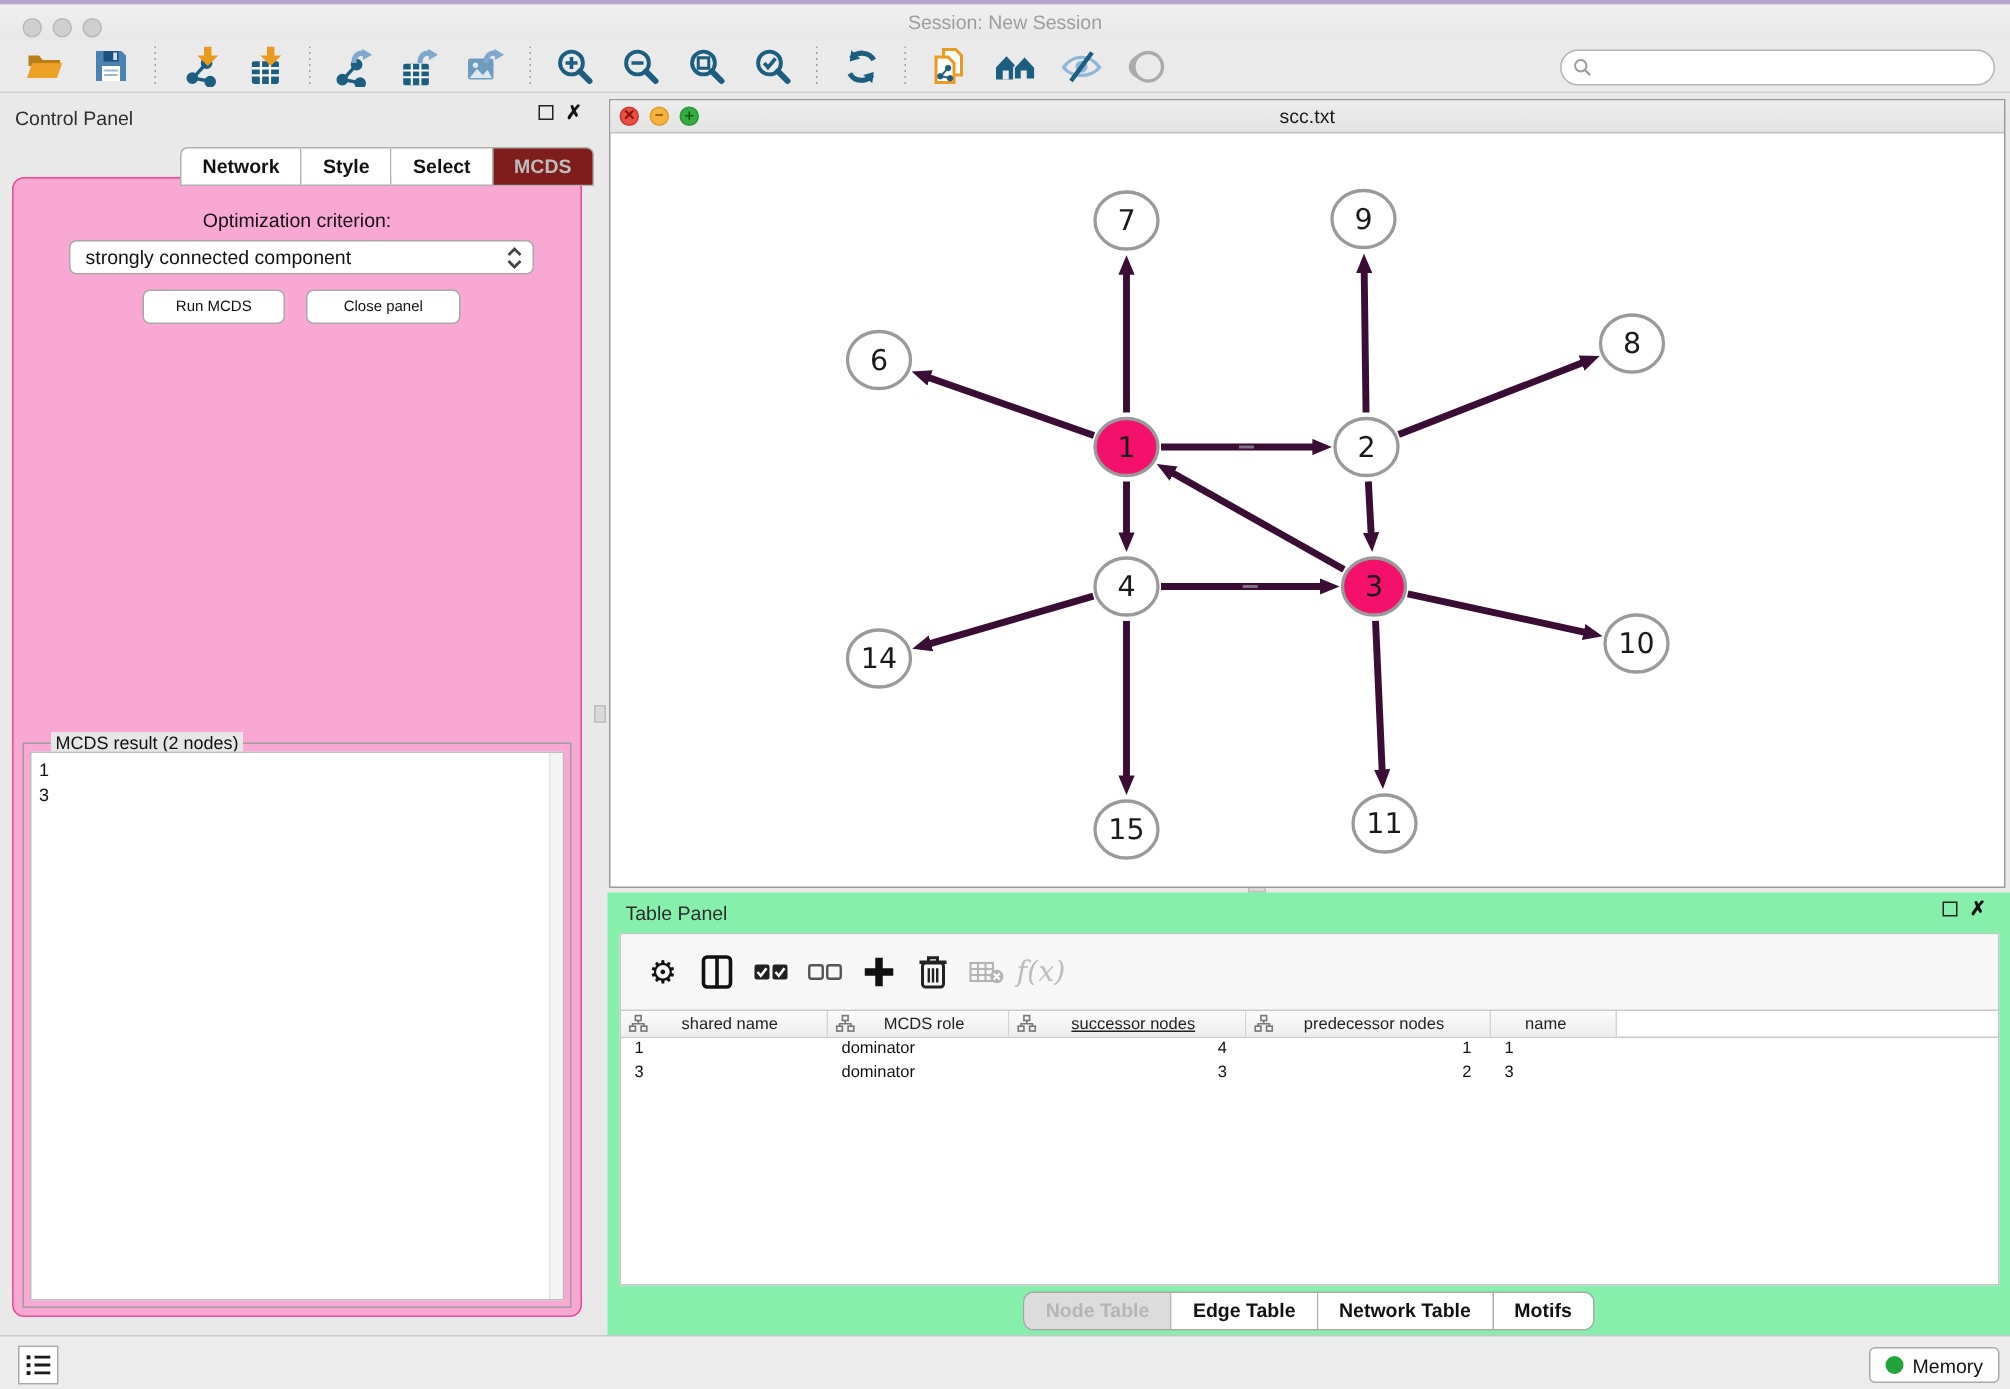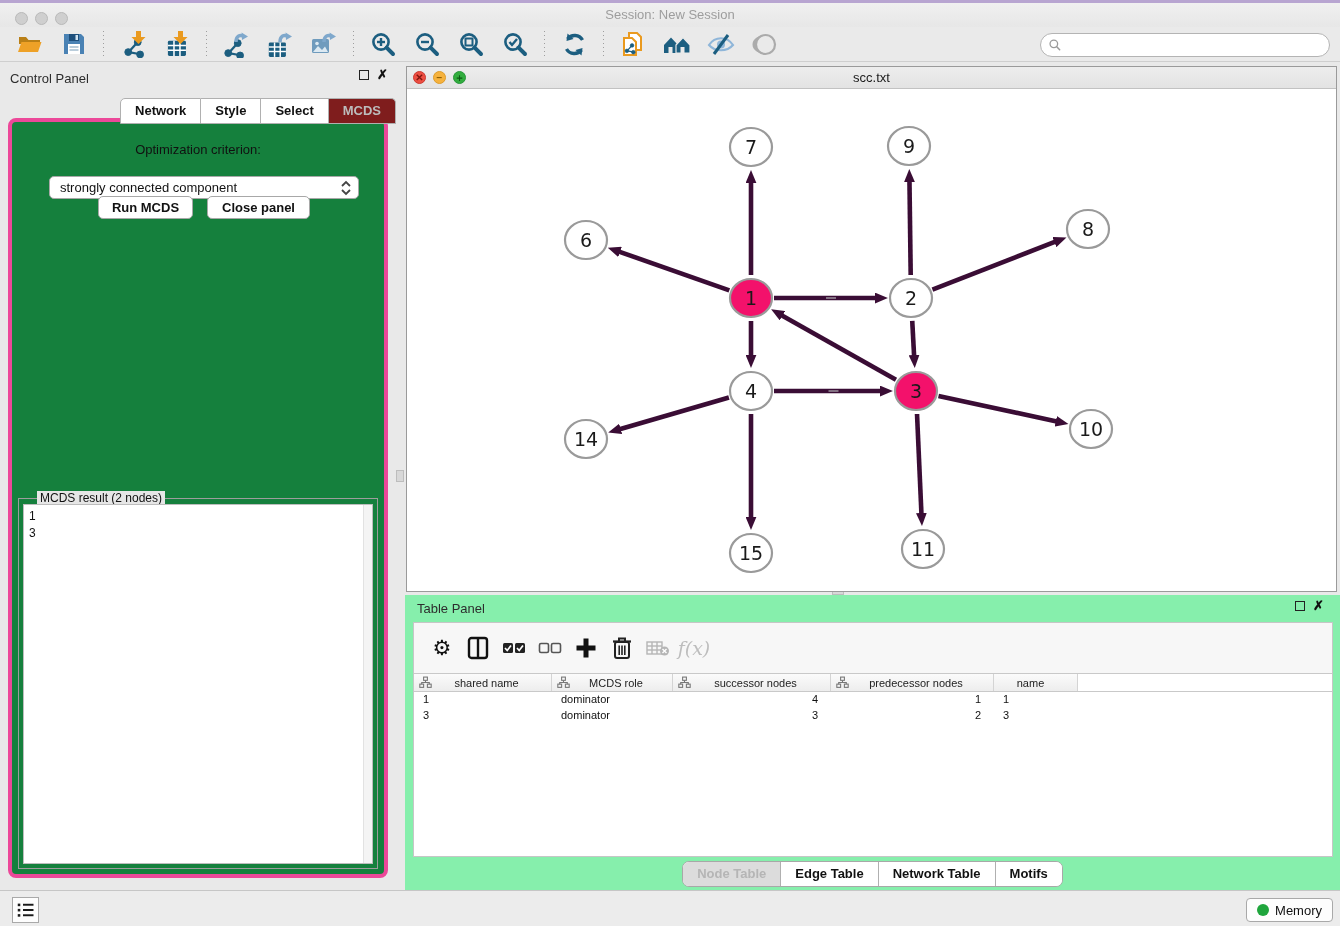--- a/index.html
+++ b/index.html
@@ -35,29 +35,29 @@
   .float-icon { width:10px; height:10px; border:1.5px solid #222; }
   .close-icon { font-size:13px; font-weight:bold; color:#111; line-height:10px; }
   #cp-tabs { position:relative; z-index:2; display:flex; justify-content:flex-end; margin-top:6px; }
   .cp-tab { padding:4px 14px 5px; font-size:13px; font-weight:600; color:#111;
             background:#fff; border:1px solid #b0b0b0; border-left:none;
             border-radius:0; }
   .cp-tab:first-child { border-left:1px solid #b0b0b0; border-top-left-radius:5px; }
   .cp-tab:last-child { border-top-right-radius:5px; }
   .cp-tab.disabled { background:#7f1d1d; color:#bdbdbd; border-bottom-color:#b0b0b0; }
   #cp-body { position:absolute; left:8px; right:8px; top:56px; bottom:12px;
-             background:#15803d; border:4px solid #ec4899; border-radius:8px; }
+             background:#f9a8d4; border:1px solid #ec4899; border-radius:8px; }
   #opt-label { text-align:center; margin-top:20px; font-size:13px; color:#111; }
-  #opt-select { position:absolute; left:37px; top:54px; width:310px; height:23px; background:#fff;
+  #opt-select { position:absolute; left:37px; top:41px; width:310px; height:23px; background:#fff;
                 border:1px solid #a8a8a8; border-radius:5px; display:flex; align-items:center;
                 padding:0 6px 0 10px; font-size:13px; color:#111; }
   #opt-select .spinner { margin-left:auto; }
   .cp-button { position:absolute; top:74px; height:23px; background:#fff; border:1px solid #a8a8a8;
-               border-radius:5px; font-size:13px; color:#111; display:flex; align-items:center;
-               justify-content:center;font-weight:bold; }
+               border-radius:5px; font-size:10px; color:#111; display:flex; align-items:center;
+               justify-content:center; }
   #run-btn { left:86px; width:95px; }
   #closep-btn { left:195px; width:103px; }
   #mcds-fieldset { position:absolute; left:6px; right:6px; top:376px; bottom:5px;
                    border:1px solid #9d9d9d; }
   #mcds-legend { position:absolute; left:5px; top:-8px; background:#e6e6e6; padding:0 3px;
                  font-size:12px; color:#111;margin-left:13px; }
   #mcds-text { position:absolute; left:4px; right:4px; top:5px; bottom:4px; background:#fff;
                border:1px solid #bdbdbd; font-size:12px; color:#111; padding:3px 0 0 5px;
                line-height:17px; white-space:pre; }
   #mcds-scroll { position:absolute; right:0; top:0; bottom:0; width:9px; background:#f4f4f4;
@@ -494,21 +494,21 @@
           <svg class="th-tree" width="13" height="13" viewBox="0 0 24 24">
   <g fill="none" stroke="#777" stroke-width="2">
               <rect x="8.5" y="2" width="7" height="6"></rect>
   <rect x="1.5" y="15" width="7" height="6"></rect>
               <rect x="15.5" y="15" width="7" height="6"></rect>
   <path d="M12 8 v4 M5 15 v-3 h14 v3"></path>
             </g>
           </svg>
           <span class="lbl">MCDS role</span>
         </div>
-        <div class="th-cell" style="width: 158px;">
+        <div class="th-cell" style="width: 158px; text-decoration: underline;">
           <svg class="th-tree" width="13" height="13" viewBox="0 0 24 24">
   <g fill="none" stroke="#777" stroke-width="2">
               <rect x="8.5" y="2" width="7" height="6"></rect>
   <rect x="1.5" y="15" width="7" height="6"></rect>
               <rect x="15.5" y="15" width="7" height="6"></rect>
   <path d="M12 8 v4 M5 15 v-3 h14 v3"></path>
             </g>
           </svg>
           <span class="lbl">successor nodes</span>
         </div>

